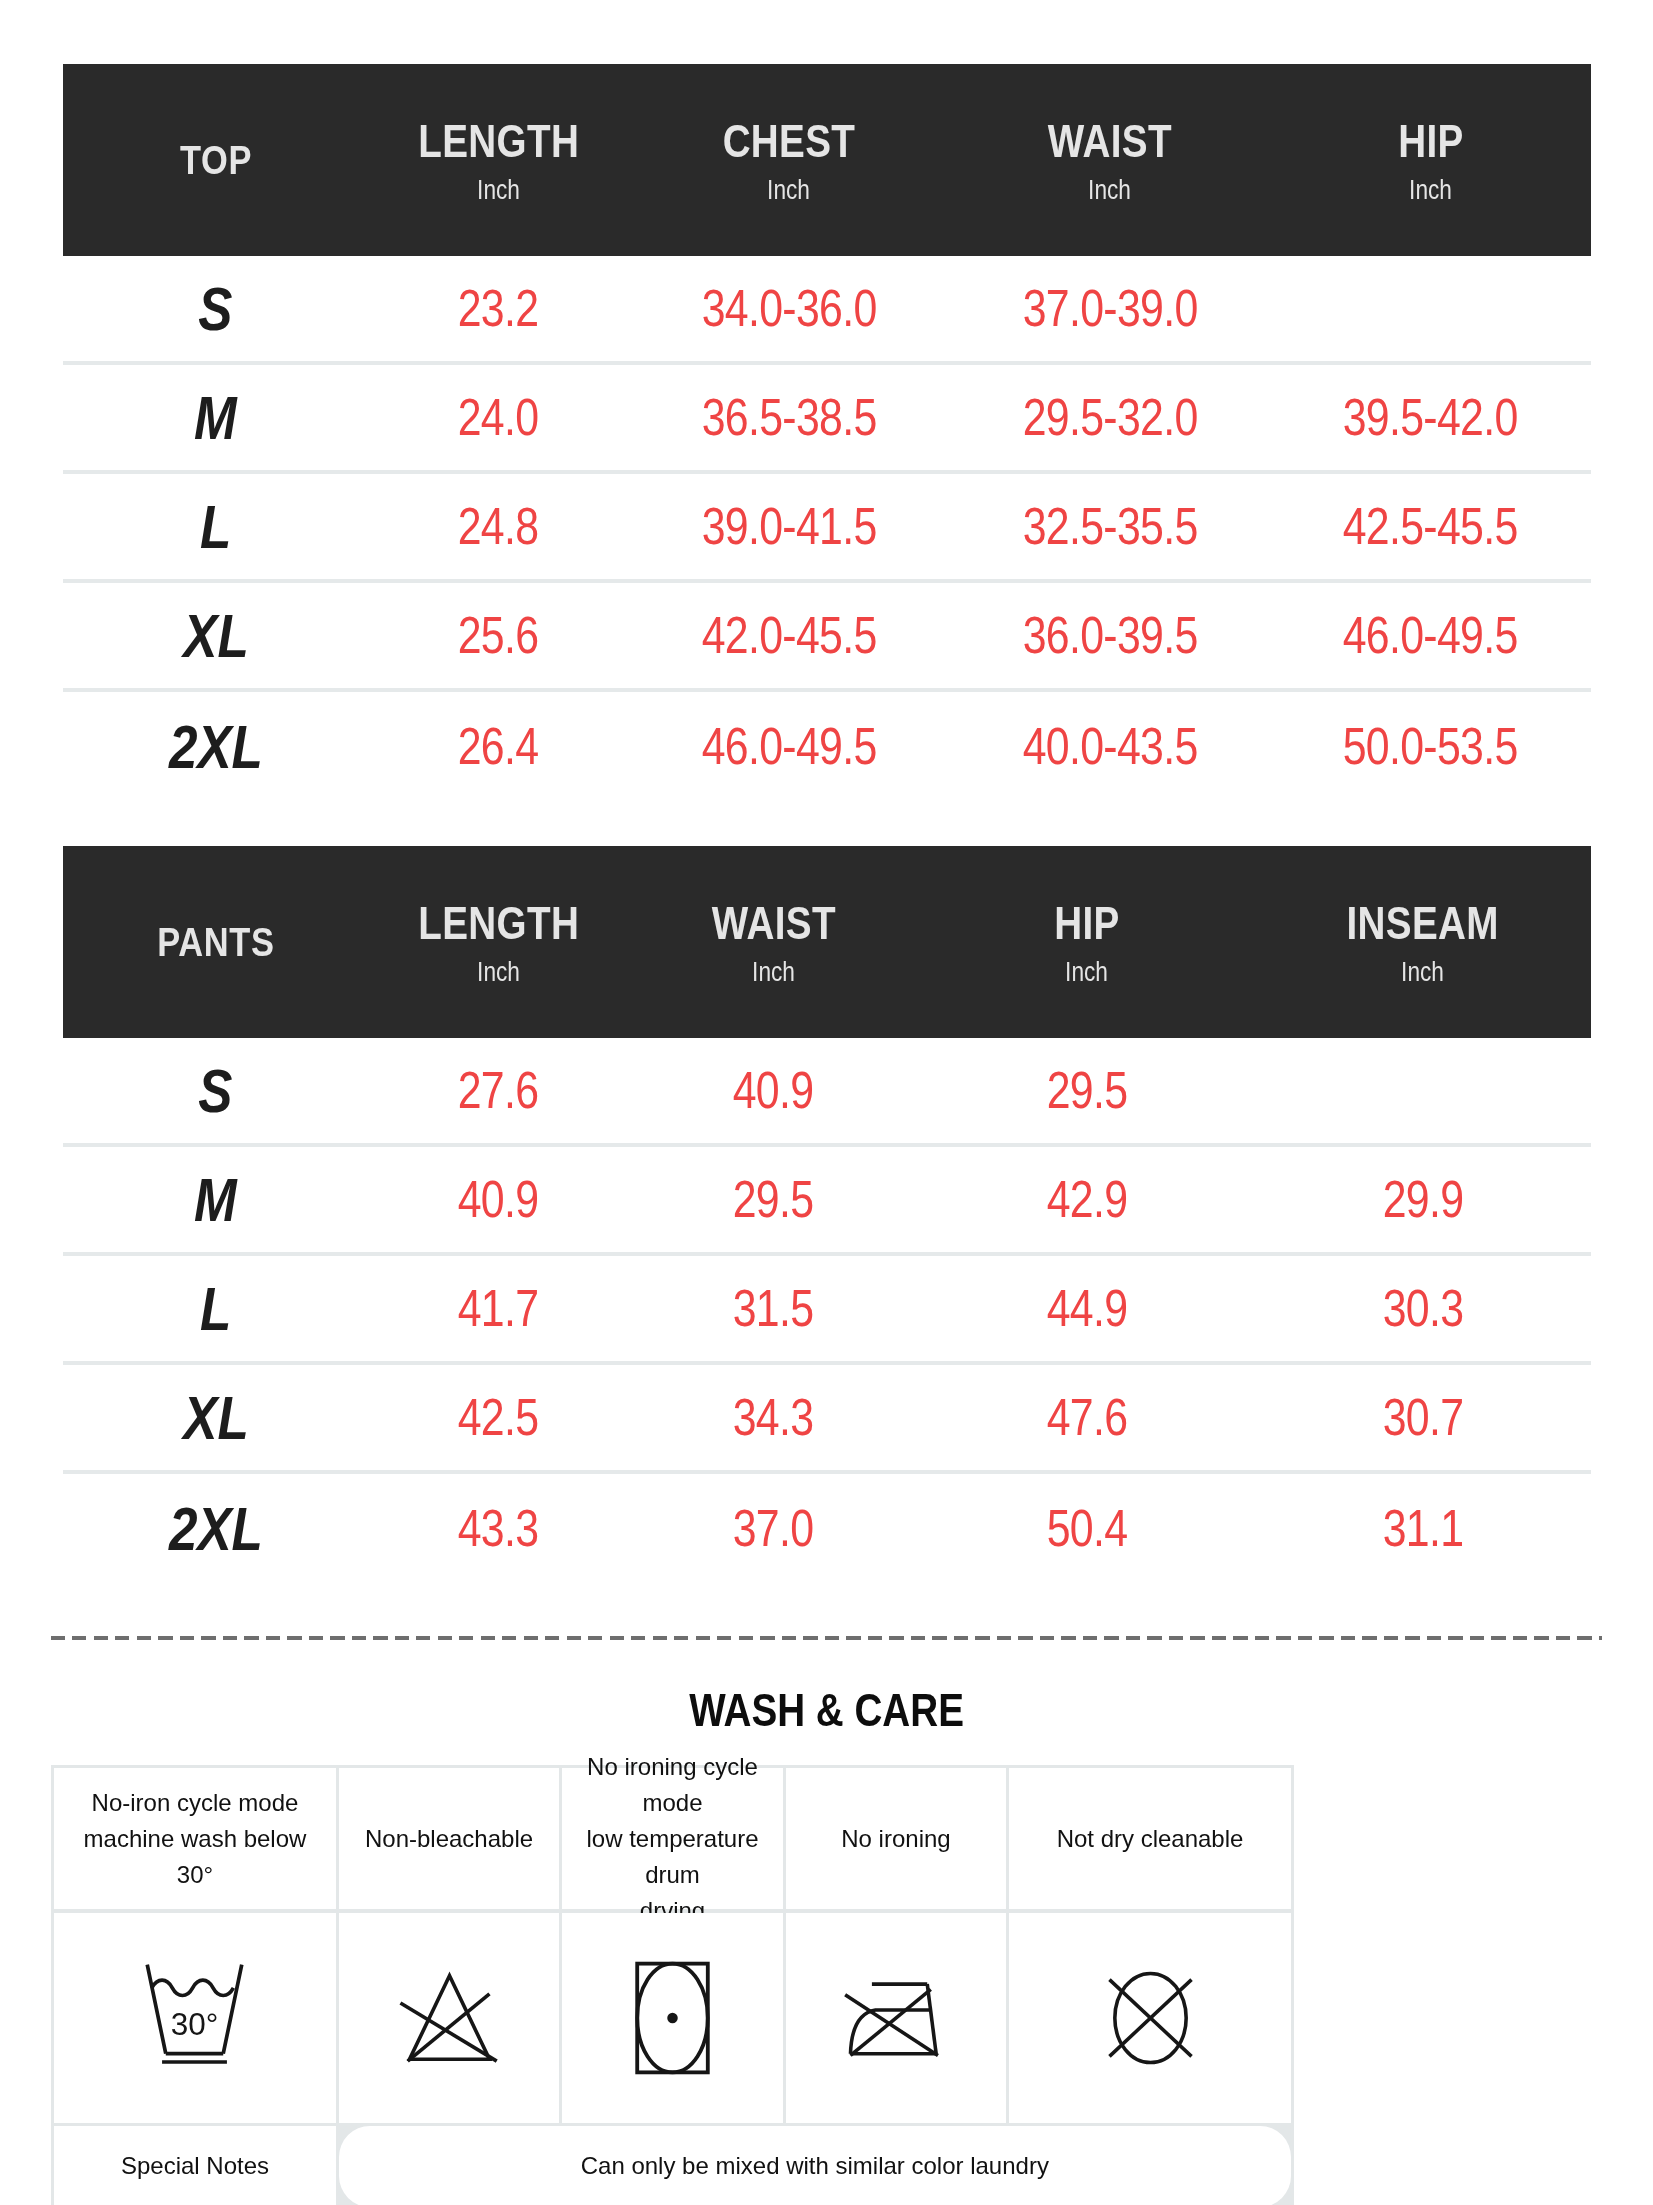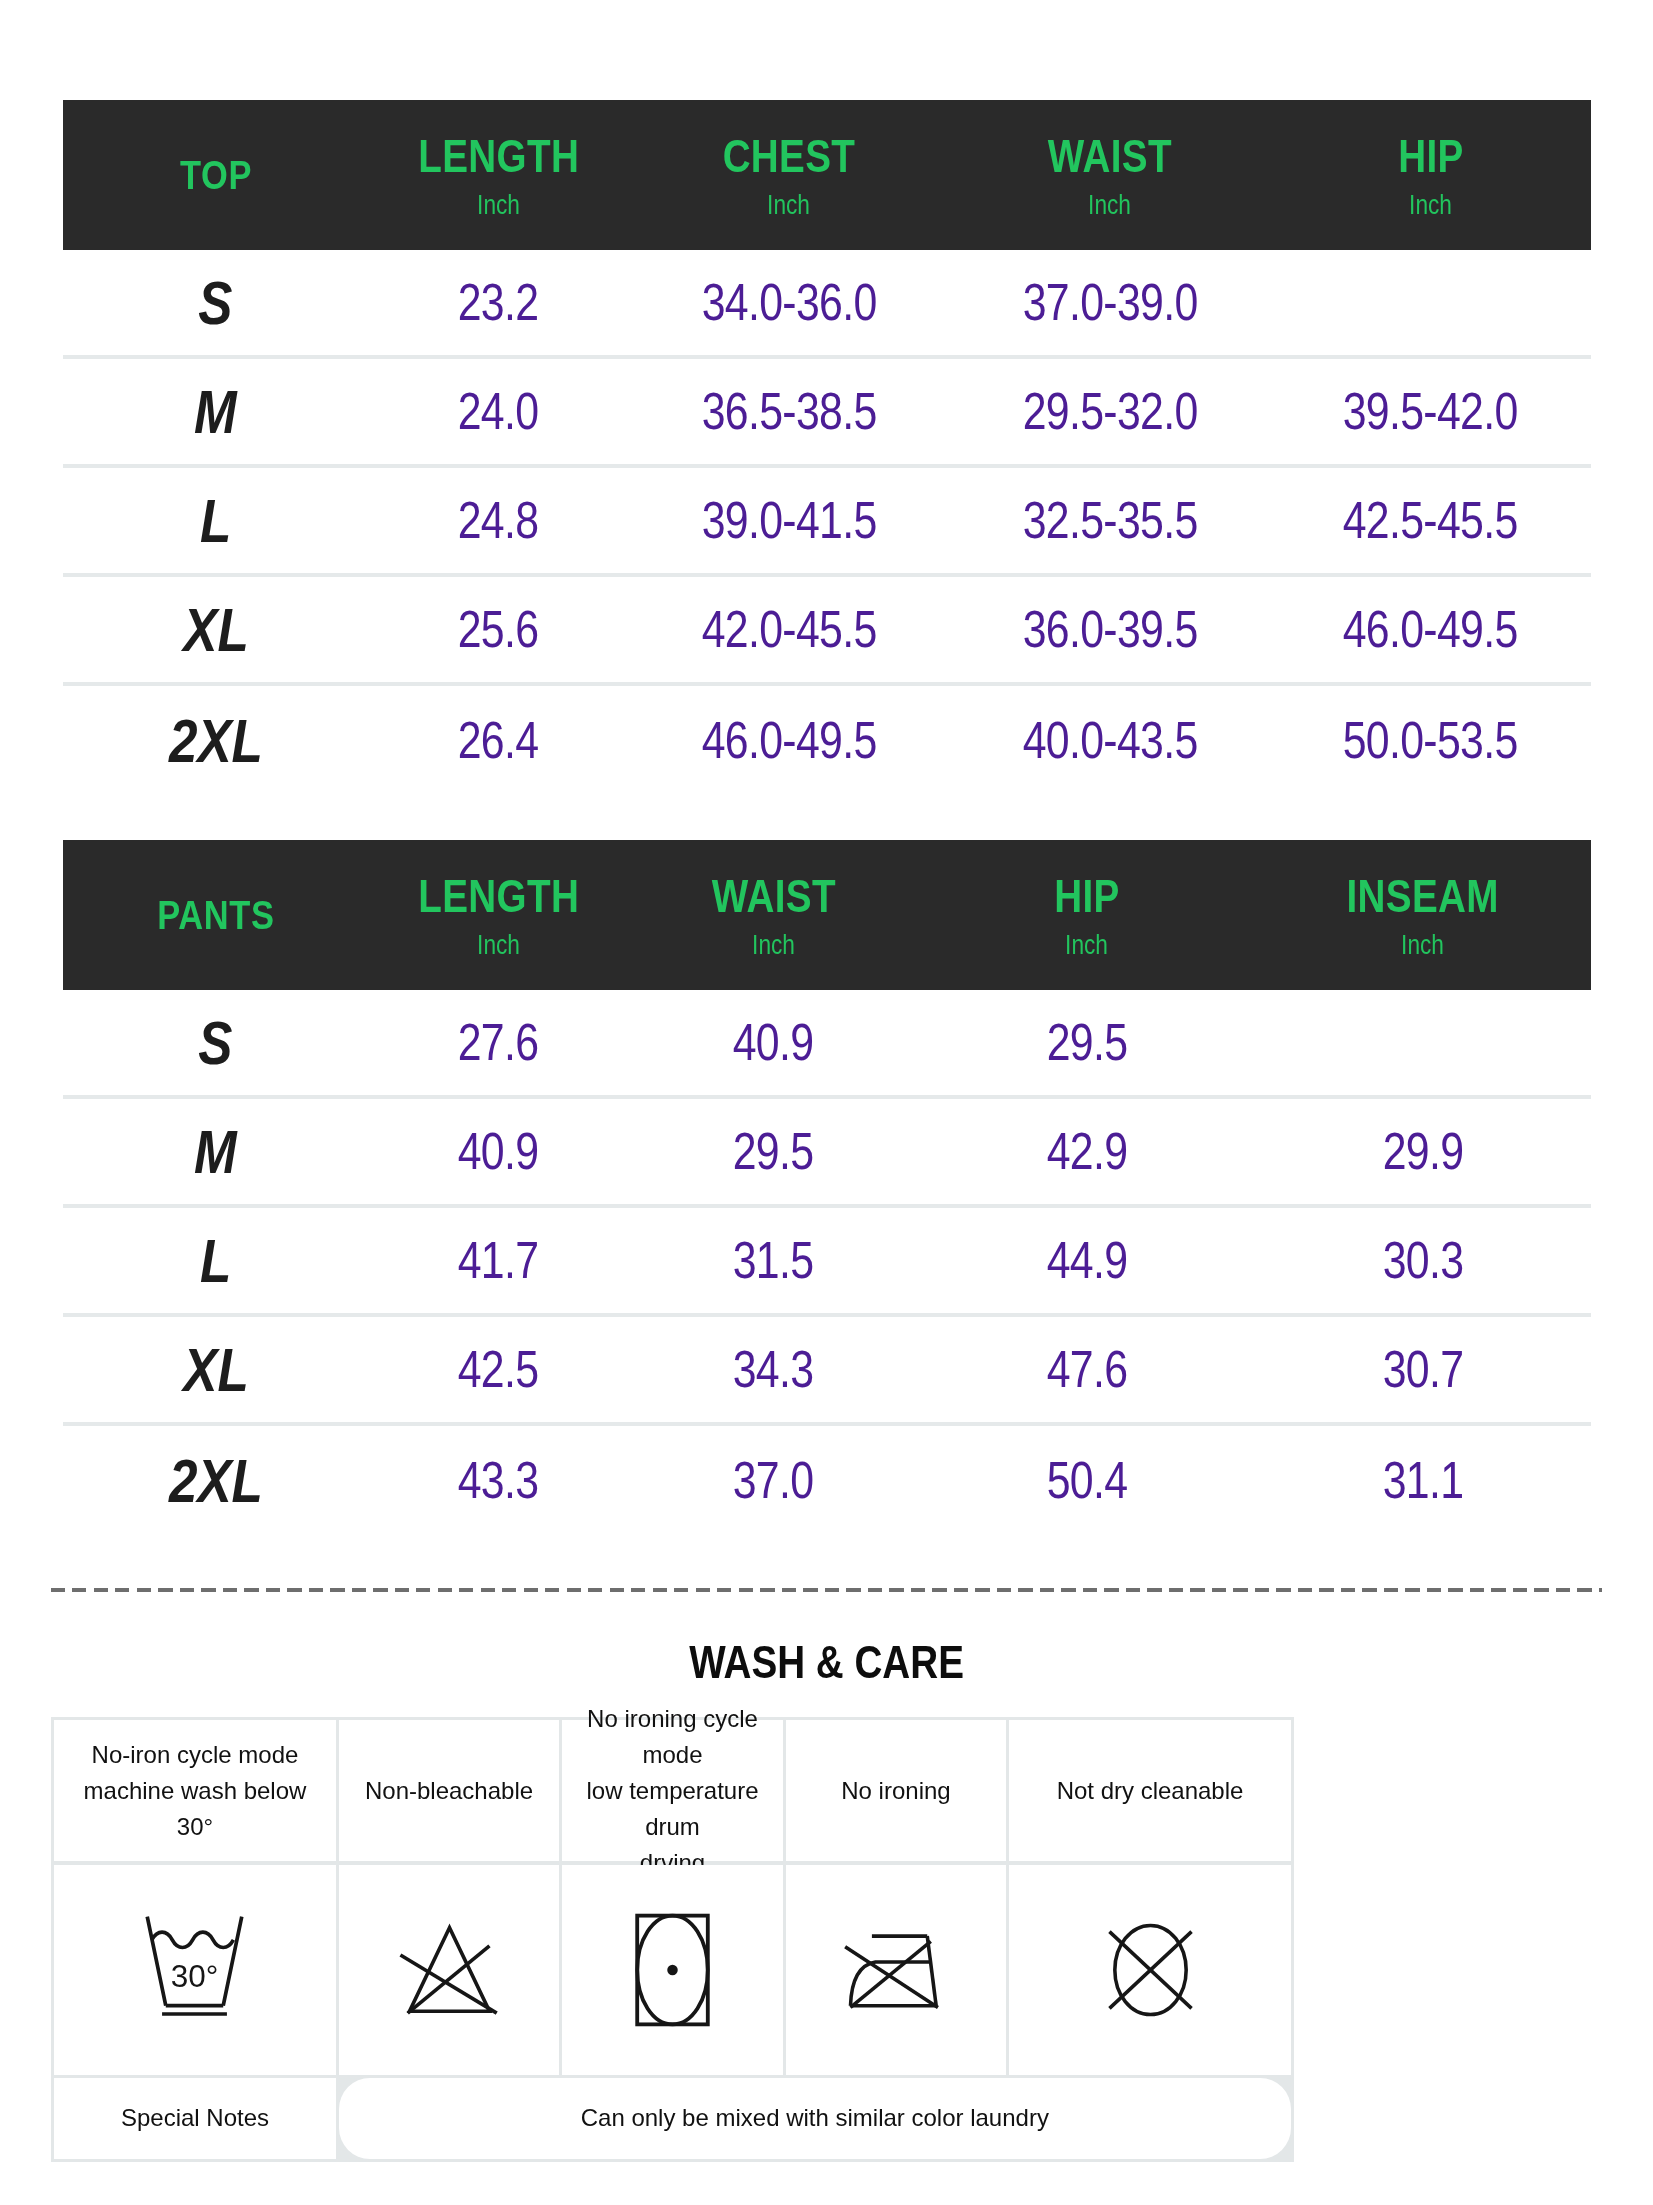--- a/index.html
+++ b/index.html
@@ -8,38 +8,38 @@
     background:#ffffff;
     font-family:"Liberation Sans", sans-serif;
     color:#1d1d1d;
   }
   .page{padding-top:64px;}
 
   
   .size-table{width:1528px;margin-left:63px;}
   .size-table.pants{margin-top:45px;}
   .shead{
-    display:grid;height:150px;background:#2a2a2a;color:#22c55e;
-    align-items:center;text-align:center;margin-top:36px;
+    display:grid;height:192px;background:#2a2a2a;color:#e5e5e5;
+    align-items:center;text-align:center;
   }
   .top-cols{grid-template-columns:20% 17% 21% 21% 21%;}
   .pants-cols{grid-template-columns:20% 17% 19% 22% 22%;}
   .cond{display:inline-block;transform:scaleX(.84);transform-origin:center;white-space:nowrap;}
   .th{display:flex;flex-direction:column;align-items:center;justify-content:center;}
   .th-label{font-weight:700;font-size:46px;letter-spacing:0.4px;}
   .th-first{font-weight:700;font-size:41px;letter-spacing:0.8px;}
   .unit{font-weight:300;font-size:27px;margin-top:6.6px;}
   .srow{
     display:grid;height:109px;box-sizing:border-box;
     align-items:center;text-align:center;
     border-bottom:4.1px solid #e5e9ea;
   }
   .srow:last-child{border-bottom:none;}
   .size-cell{font-style:italic;font-weight:700;font-size:61px;color:#1d1d1d;}
-  .val-cell{font-size:51px;color:#4c1d95;letter-spacing:-0.8px;font-weight:400;}
+  .val-cell{font-size:51px;color:#ef4444;letter-spacing:-0.8px;font-weight:400;}
 
   
   .dash-divider{
     width:1551px;height:4.1px;margin:53px 0 0 51px;
     background:repeating-linear-gradient(90deg,#6e6e6e 0 14px,transparent 14px 21.5px);
   }
   .care-title{margin-top:43px;text-align:center;font-weight:700;font-size:46px;color:#0d0d0d;}
 
   
   .care-table{

